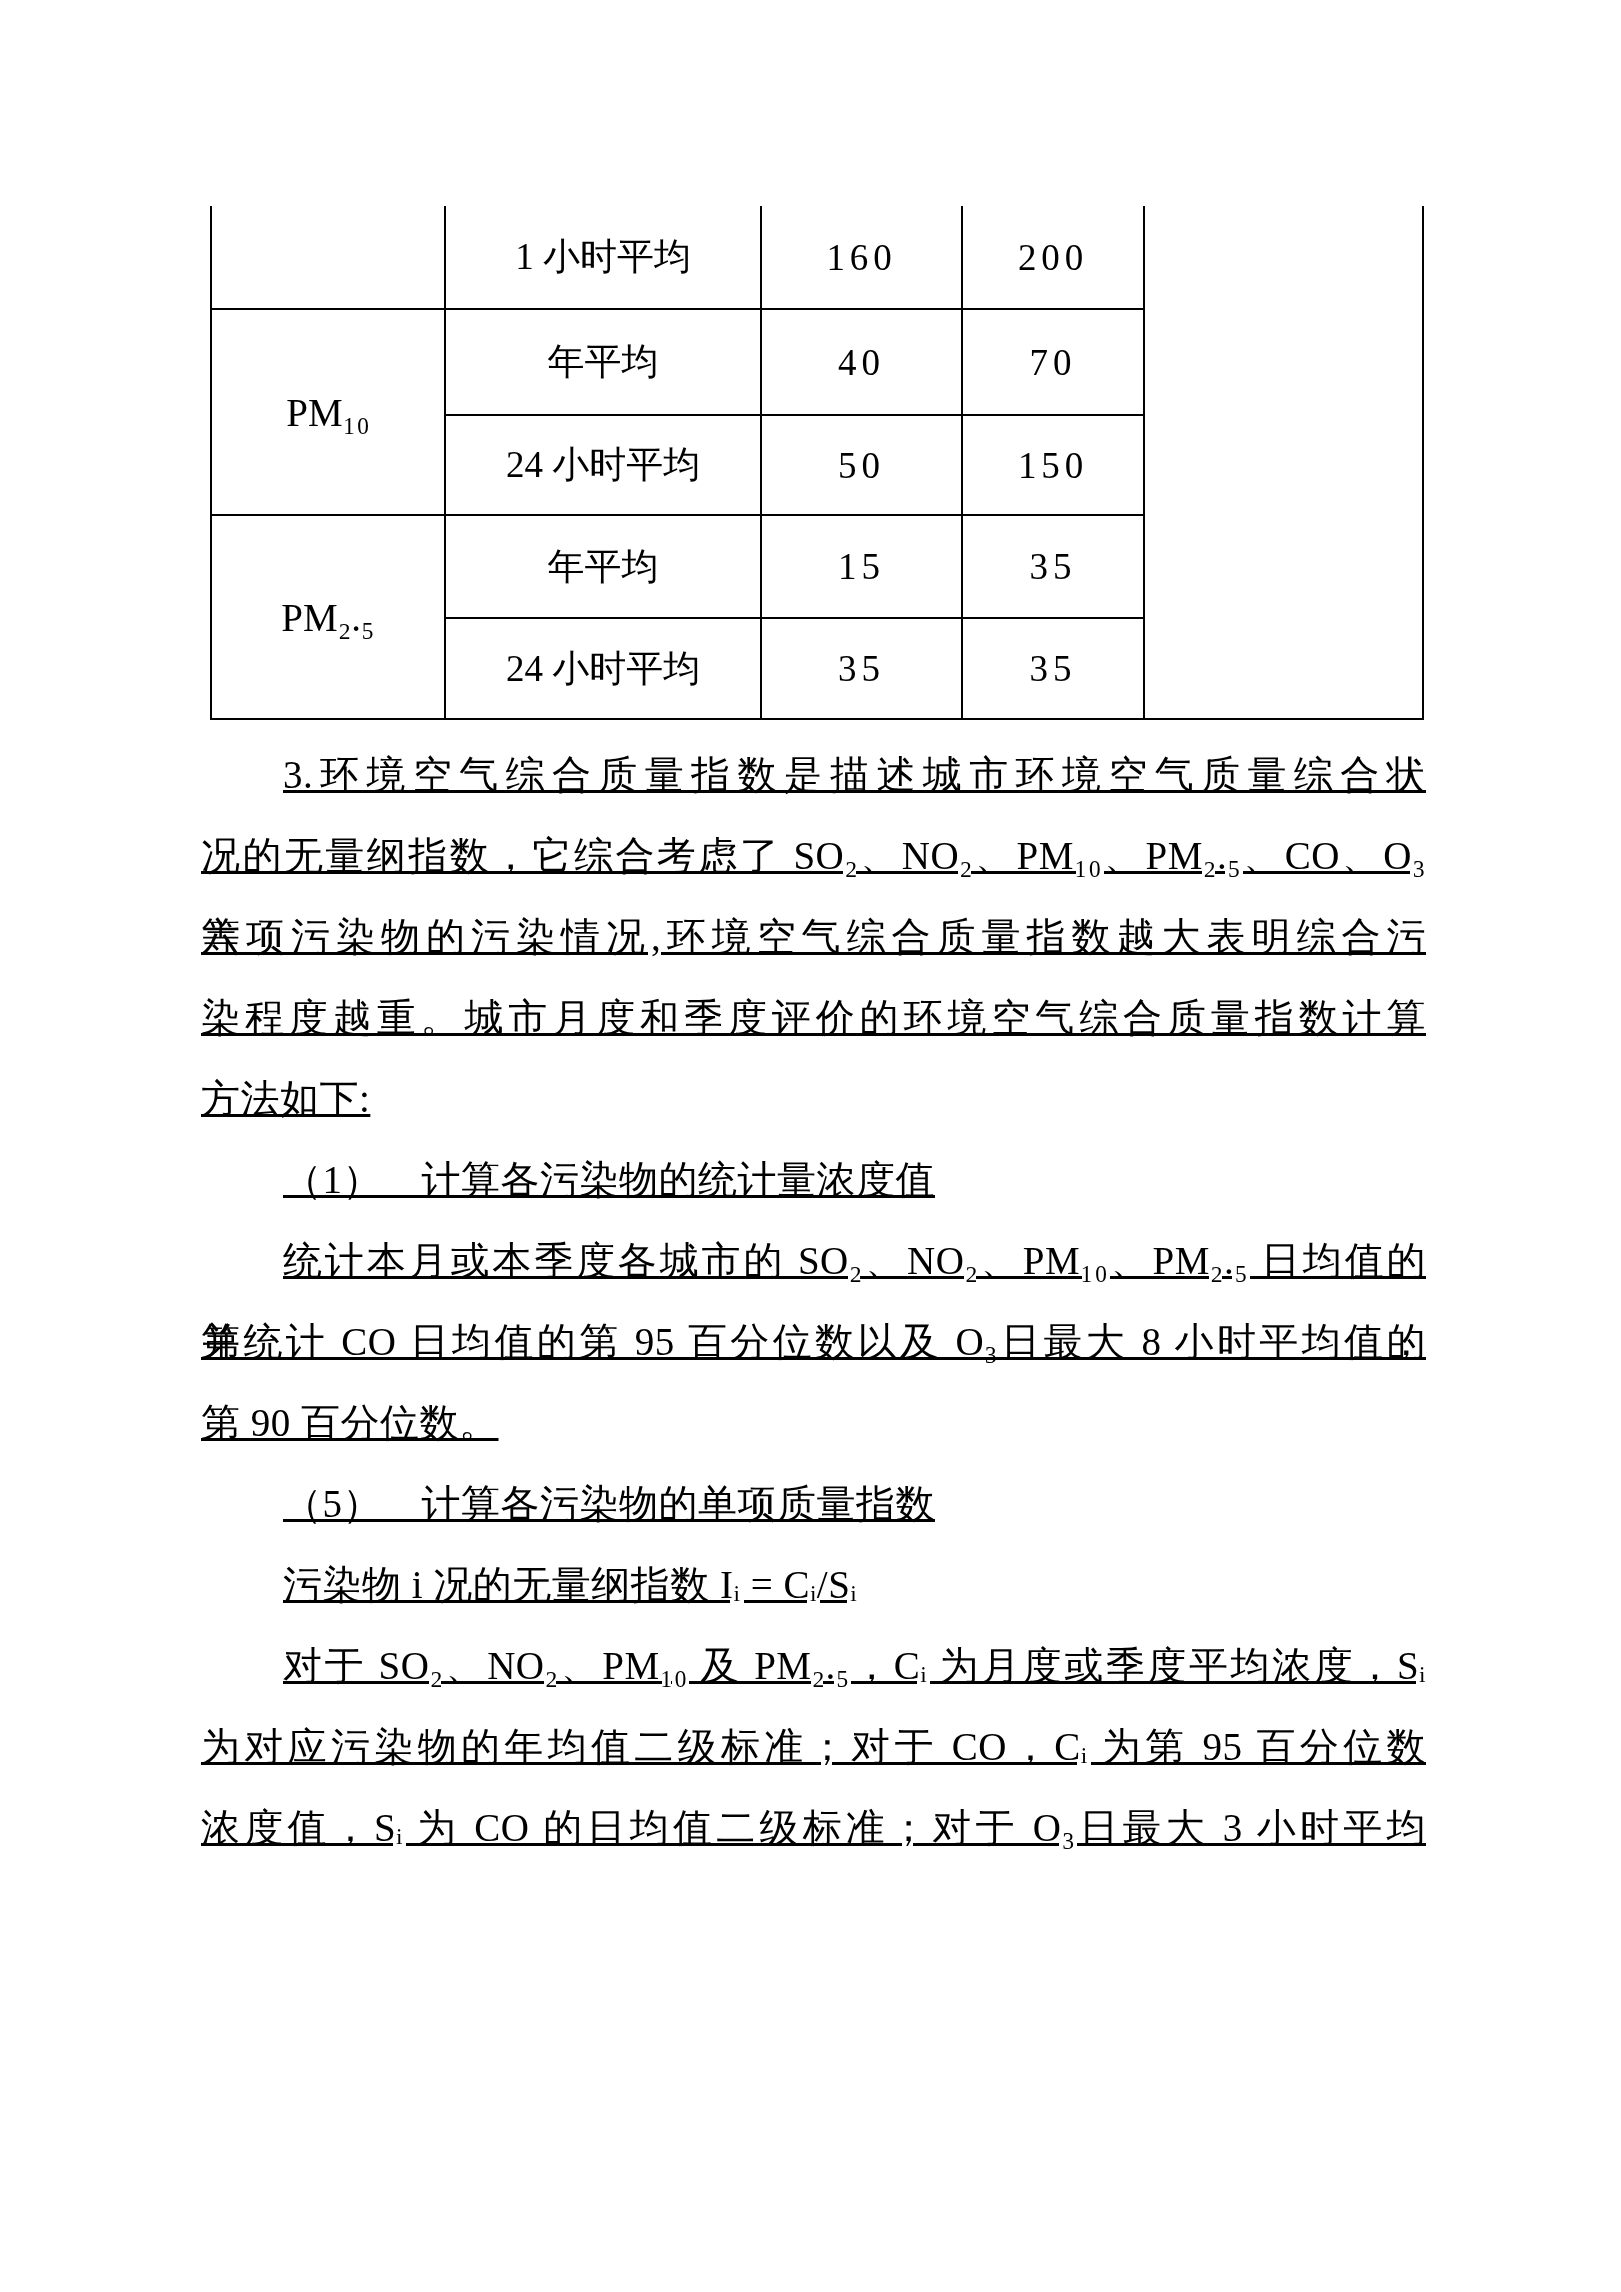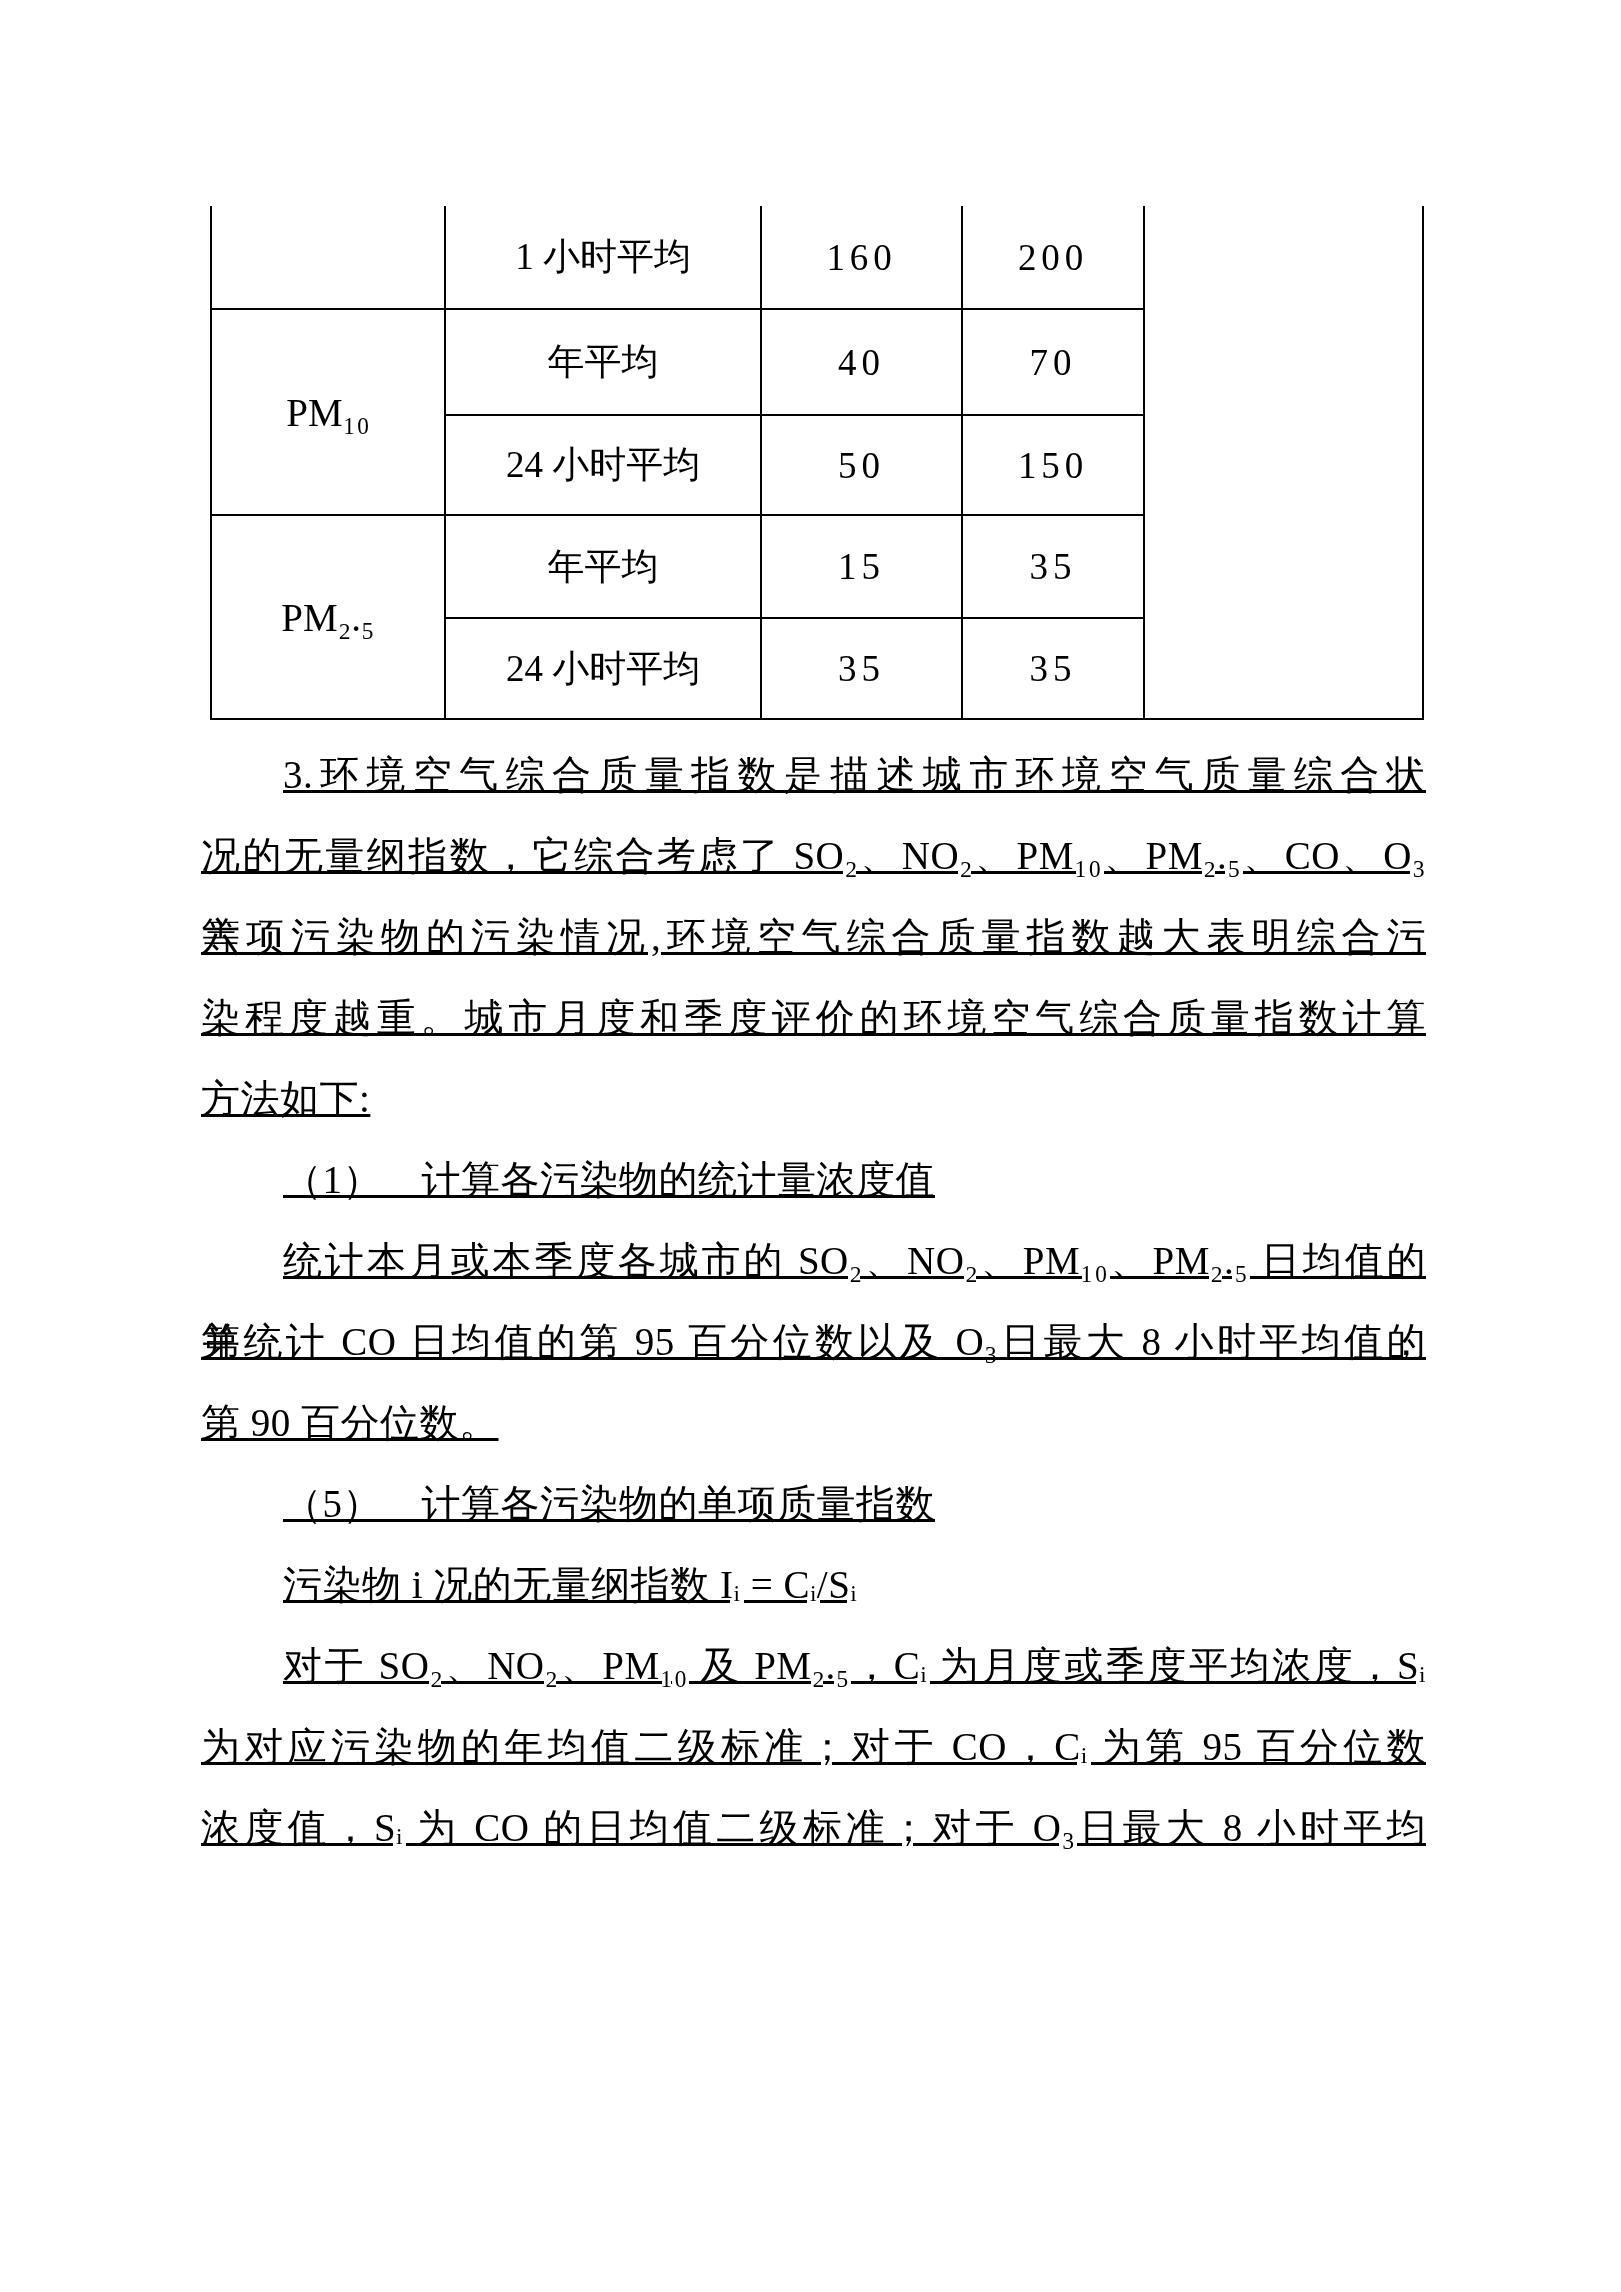--- a/index.html
+++ b/index.html
@@ -120,19 +120,19 @@
       <div class="line indent">（5）　计算各污染物的单项质量指数</div>
     </div>
 
     <div class="paragraph">
       <div class="line indent">污染物 i 况的无量纲指数 Iᵢ = Cᵢ/Sᵢ</div>
     </div>
 
     <div class="paragraph">
       <div class="line justify indent">对于 SO₂、NO₂、PM₁₀ 及 PM₂.₅，Cᵢ 为月度或季度平均浓度，Sᵢ</div>
       <div class="line justify">为对应污染物的年均值二级标准；对于 CO，Cᵢ 为第 95 百分位数</div>
-      <div class="line justify">浓度值，Sᵢ 为 CO 的日均值二级标准；对于 O₃日最大 8 小时平均</div>
+      <div class="line justify">浓度值，Sᵢ 为 CO 的日均值二级标准；对于 O₃日最大 3 小时平均</div>
     </div>
 
   </div>
 
 </div>
 
 
 </body></html>

